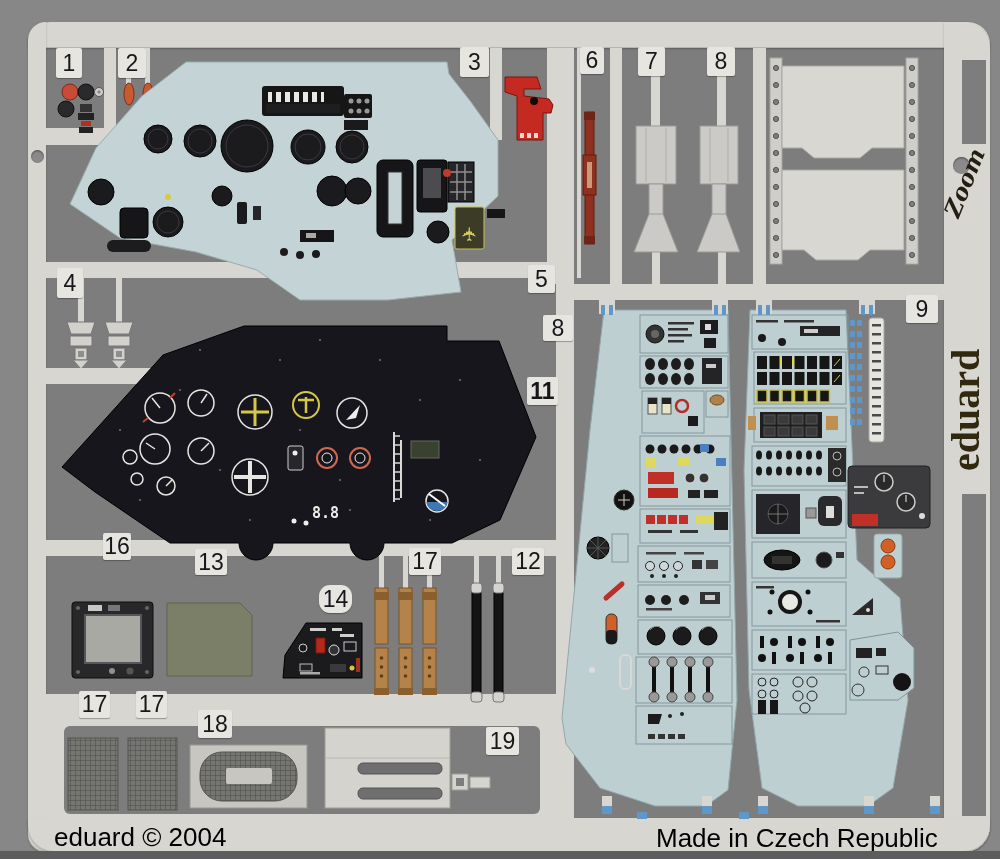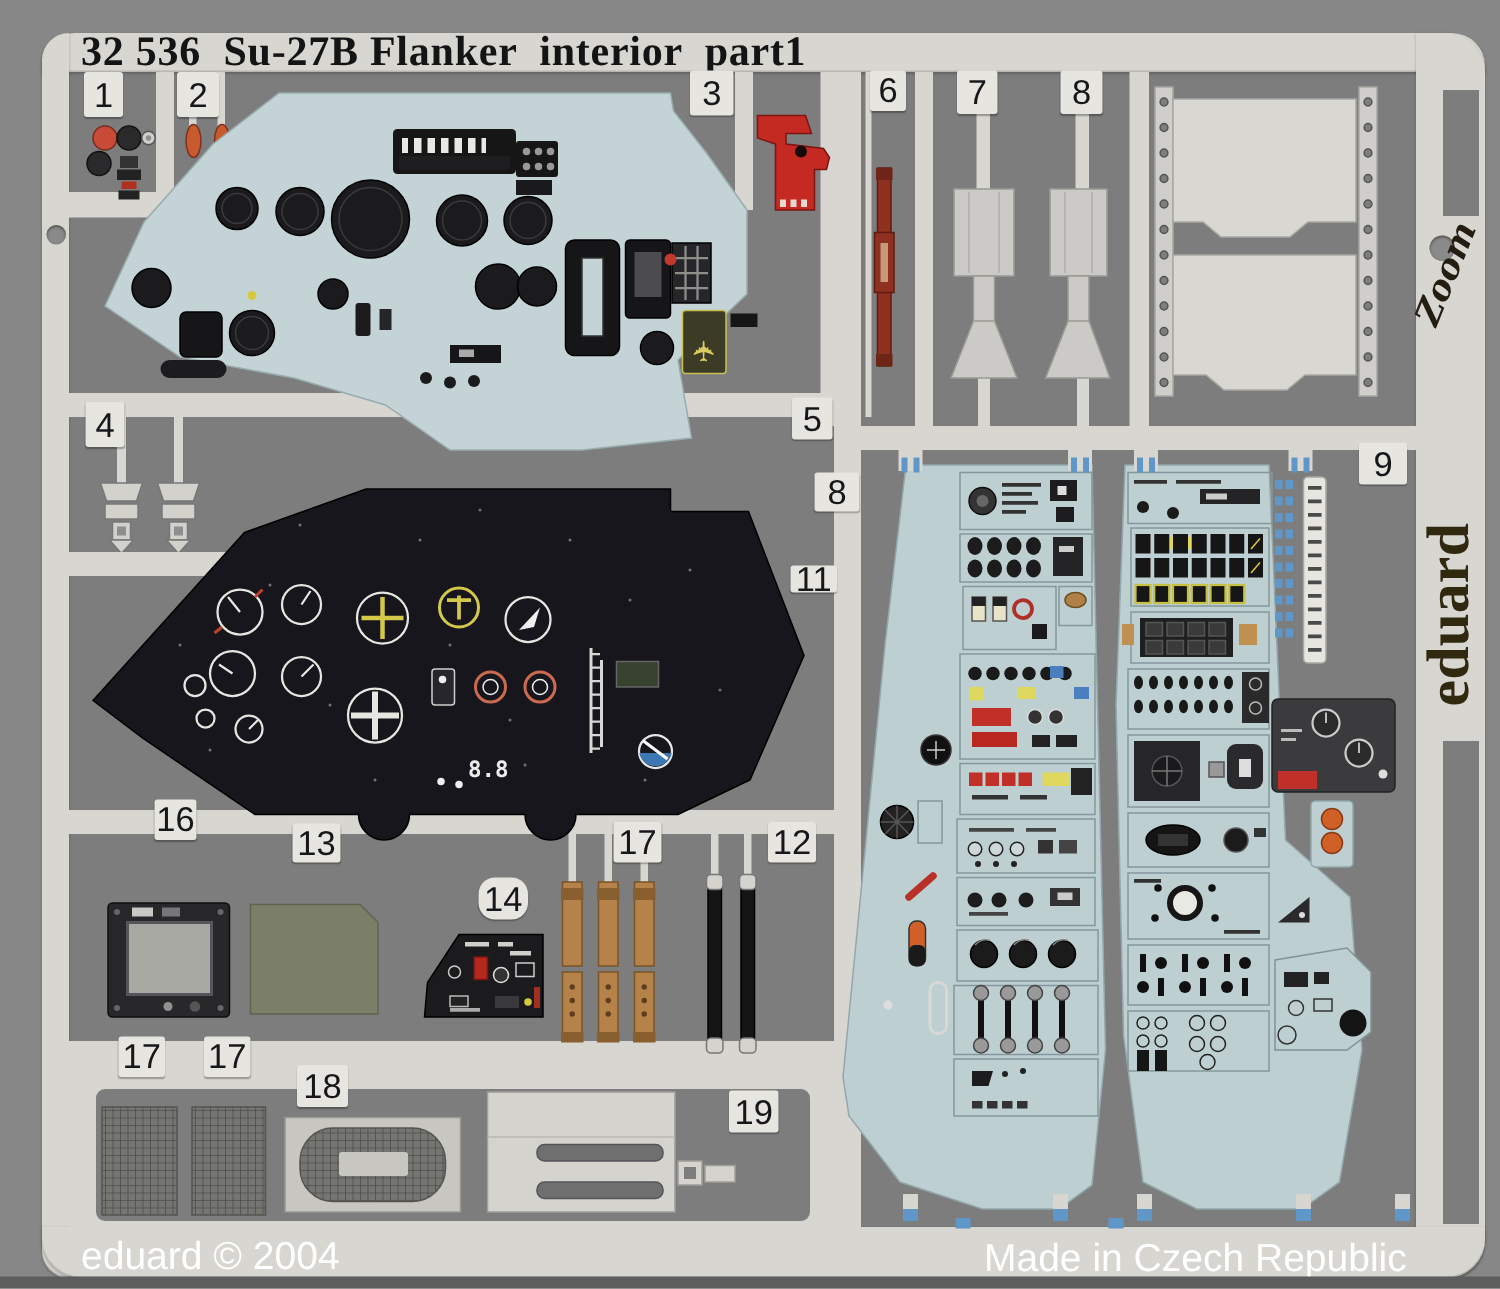--- a/index.html
+++ b/index.html
@@ -8,21 +8,21 @@
   .band,.strip{position:absolute;background:#d7d6d1;}
   .band{box-shadow:inset 0 -1px 0 #b6b5b0, 0 1px 2px rgba(0,0,0,.25);}
   .field{position:absolute;background:#7d7d7d;}
   .gpatch{position:absolute;background:#7d7d7d;}
   .hole{position:absolute;border-radius:50%;background:#8a8a8a;box-shadow:inset 0 1px 2px rgba(0,0,0,.45);}
   .plabel{position:absolute;background:#e6e5e0;color:#17171a;display:flex;align-items:center;justify-content:center;
           font-size:23px;font-weight:500;box-shadow:0 1px 1px rgba(0,0,0,.3);border-radius:2px;}
   #title{position:absolute;left:54px;top:21px;height:28px;display:flex;align-items:center;
          font-family:"Liberation Serif",serif;font-weight:bold;font-size:28px;color:#141414;
          letter-spacing:.5px;white-space:pre;}
-  .ftext{position:absolute;color:#ffffff;font-size:26px;}
+  .ftext{position:absolute;color:#000000;font-size:26px;}
   #vmaker{position:absolute;left:941px;top:295px;width:48px;height:230px;display:flex;align-items:center;justify-content:center;
           writing-mode:vertical-rl;transform:rotate(180deg);font-family:"Liberation Serif",serif;font-weight:bold;
           font-size:40px;color:#31290f;}
   #zoomlogo{position:absolute;left:941px;top:175px;width:50px;height:40px;transform:rotate(-68deg);
             font-family:"DejaVu Serif",serif;font-style:italic;font-weight:bold;font-size:23px;color:#241e12;}
   #darkedge{position:absolute;left:0;top:851px;width:1000px;height:8px;background:#5d5d5d;}
   svg.parts{position:absolute;left:0;top:0;}
 </style>
 </head>
 <body>
@@ -756,33 +756,32 @@
           <rect x="702" y="806" width="10" height="8"></rect>
         <rect x="758" y="806" width="10" height="8"></rect>
           <rect x="864" y="806" width="10" height="8"></rect>
           <rect x="930" y="806" width="10" height="8"></rect>
         <rect x="637" y="812" width="10" height="7"></rect>
           <rect x="739" y="812" width="10" height="7"></rect>
       </g>
     </g>
   </svg>
 
-  <div id="title">32 536  Su-27B Flanker  interior  part1</div>
 
   <div class="plabel" style="left:56px;top:48px;width:26px;height:30px;">1</div>
   <div class="plabel" style="left:118px;top:48px;width:28px;height:30px;">2</div>
   <div class="plabel" style="left:460px;top:47px;width:29px;height:30px;">3</div>
   <div class="plabel" style="left:57px;top:268px;width:26px;height:30px;">4</div>
   <div class="plabel" style="left:528px;top:265px;width:27px;height:28px;">5</div>
   <div class="plabel" style="left:580px;top:47px;width:24px;height:27px;">6</div>
   <div class="plabel" style="left:638px;top:47px;width:27px;height:29px;">7</div>
   <div class="plabel" style="left:707px;top:47px;width:28px;height:29px;">8</div>
   <div class="plabel" style="left:906px;top:295px;width:32px;height:28px;">9</div>
   <div class="plabel" style="left:543px;top:315px;width:30px;height:26px;">8</div>
-  <div class="plabel" style="left:527px;top:377px;width:31px;height:18px;">11</div>
+  <div class="plabel" style="left:527px;top:377px;width:31px;height:28px;font-weight:bold;">11</div>
   <div class="plabel" style="left:512px;top:548px;width:32px;height:27px;">12</div>
   <div class="plabel" style="left:409px;top:548px;width:32px;height:27px;">17</div>
   <div class="plabel" style="left:319px;top:585px;width:33px;height:28px;border-radius:11px;">14</div>
   <div class="plabel" style="left:195px;top:549px;width:32px;height:26px;">13</div>
   <div class="plabel" style="left:55px;top:533px;width:28px;height:27px;margin-left:48px;">16</div>
   <div class="plabel" style="left:79px;top:691px;width:31px;height:27px;">17</div>
   <div class="plabel" style="left:136px;top:691px;width:31px;height:27px;">17</div>
   <div class="plabel" style="left:198px;top:710px;width:34px;height:28px;">18</div>
   <div class="plabel" style="left:486px;top:727px;width:33px;height:28px;">19</div>
 

